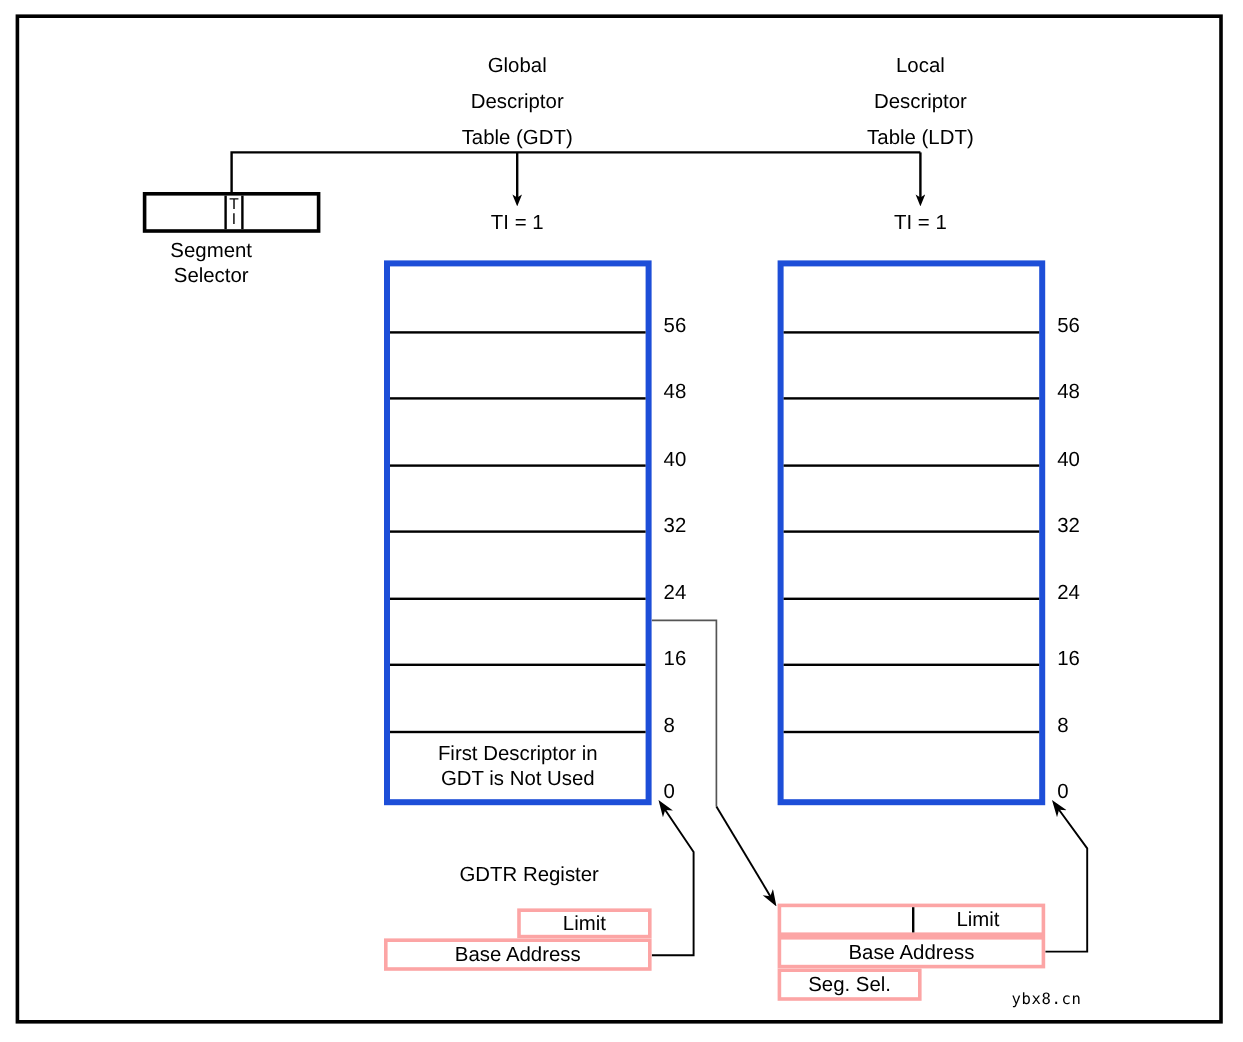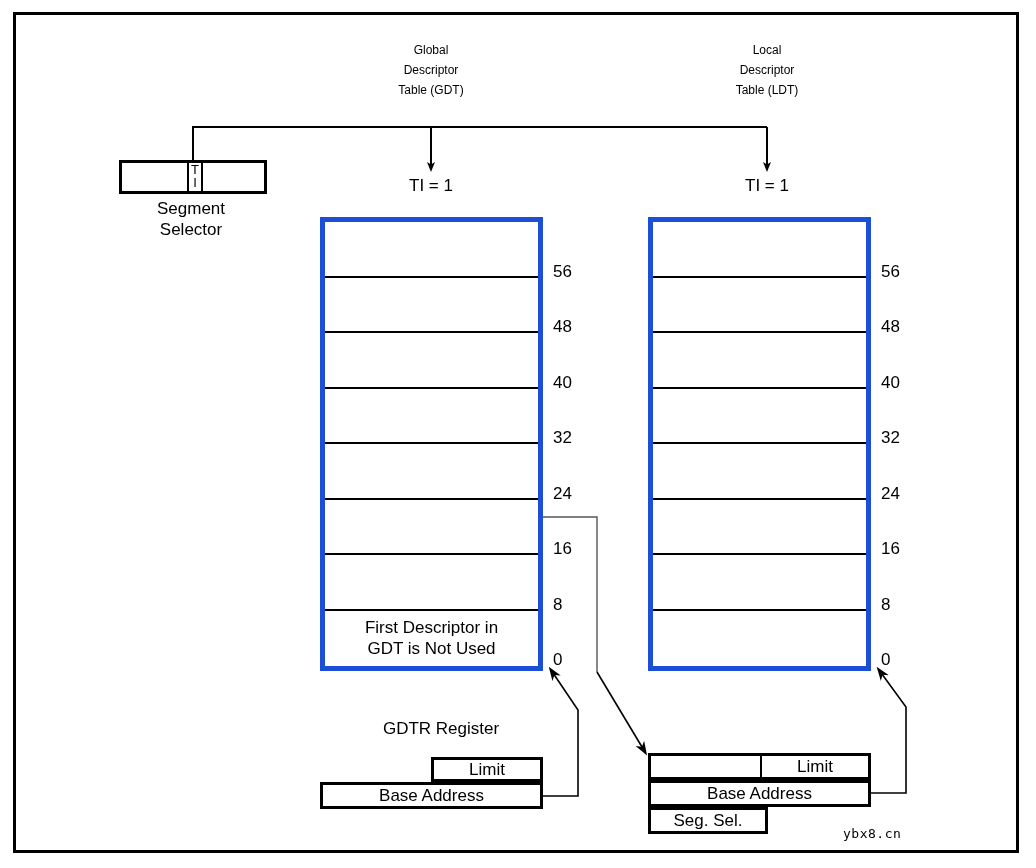--- a/index.html
+++ b/index.html
@@ -38,22 +38,22 @@
   }
   .lbl {
     position: absolute;
     font-size: 17px;
     line-height: 21px;
     text-align: center;
     white-space: pre-line;
     color: #000;
   }
   .tbl-title {
-    font-size: 12px;
-    line-height: 20px;
+    font-size: 17px;
+    line-height: 30px;
   }
   
   #seg-selector {
     position: absolute;
     left: 119px;
     top: 160px;
     width: 148px;
     height: 34px;
     border: 3px solid #000;
     box-sizing: border-box;
@@ -122,21 +122,21 @@
   }
   
   .reg-title {
     position: absolute;
     font-size: 17px;
     line-height: 21px;
     text-align: center;
   }
   .regbox {
     position: absolute;
-    border: 3px solid #000000;
+    border: 3px solid #fca5a5;
     box-sizing: border-box;
     background: #fff;
     font-size: 17px;
     line-height: 20px;
     display: flex;
     align-items: center;
     justify-content: center;
   }
   #gdtr-limit {
     left: 431px; top: 757px; width: 112px; height: 25px;
@@ -224,21 +224,21 @@
   <div class="lbl" style="left:381px; top:175px; width:100px;">TI = 1</div>
 
   <div class="lbl" style="left:717px; top:175px; width:100px;">TI = 1</div>
 
   <div id="seg-selector">
     <div id="ti-cell">
       <span>T</span>
       <span>I</span>
     </div>
   </div>
-  <div id="seg-caption" class="lbl" style="left:117px; top:198px;">Segment
+  <div id="seg-caption" class="lbl" style="left:102px; top:198px;">Segment
 Selector</div>
 
   <div id="gdt-table" class="desc-table">
     <div class="desc-row"></div>
     <div class="desc-row"></div>
     <div class="desc-row"></div>
     <div class="desc-row"></div>
     <div class="desc-row"></div>
     <div class="desc-row"></div>
     <div class="desc-row"></div>

